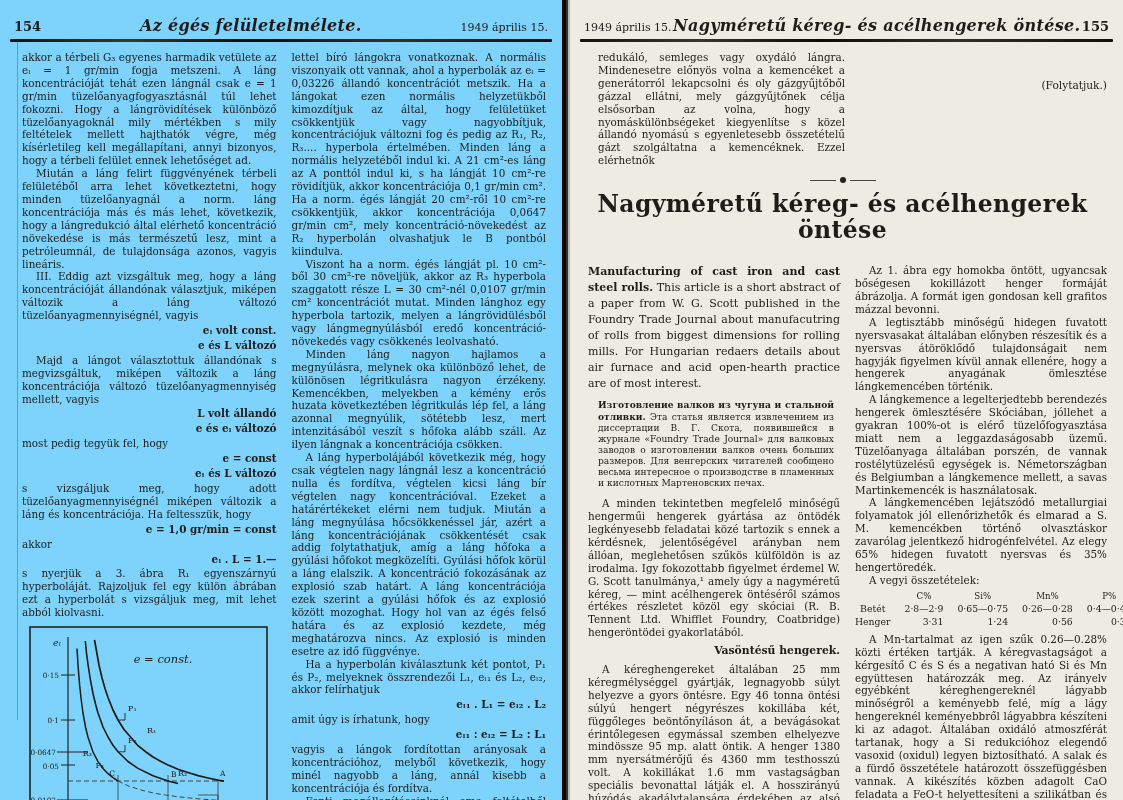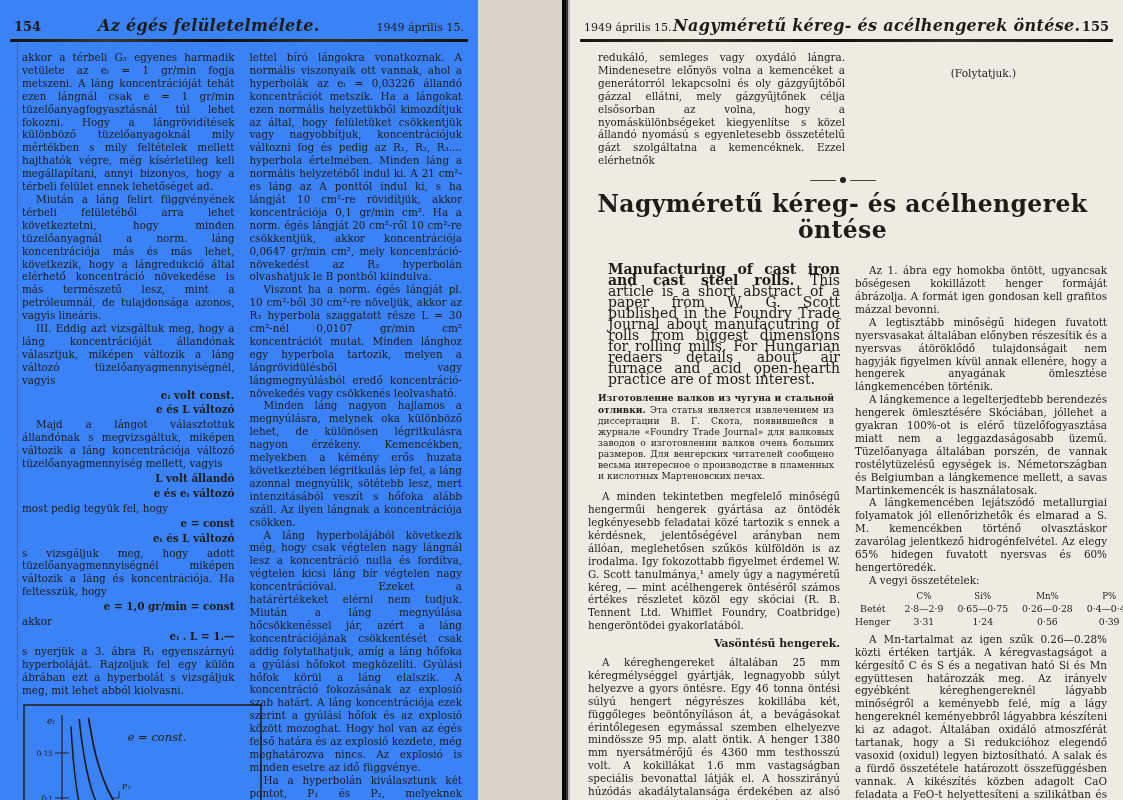--- a/index.html
+++ b/index.html
@@ -1,52 +1,52 @@
 <!DOCTYPE html>
 <html><head>
 <meta charset="utf-8">
 <style>
   html,body{margin:0;padding:0;}
   body{width:1123px;height:800px;position:relative;background:#d8d4ca;overflow:hidden;
        font-family:"DejaVu Serif", serif;color:#1d1c19;}
   .page{position:absolute;top:0;height:800px;overflow:hidden;}
-  #left-page{left:0;width:478px;background:#3b82f6;}
+  #left-page{left:0;width:562px;background:#7dd3fc;}
   #right-page{left:562px;width:561px;background:#eeebe2;}
   .spine{position:absolute;left:0;top:0;width:9px;height:800px;
          background:linear-gradient(90deg,#0a0a0a 0 4px,#333 4px 6px,rgba(40,40,40,.25) 6px 8px,transparent 8px);}
   .page-edge{position:absolute;left:17px;top:40px;width:1px;height:680px;background:rgba(60,55,45,.35);}
 
   .hdr{display:flex;justify-content:space-between;align-items:baseline;padding:16px 14px 3px 14px;}
   .hdr .pn{font-weight:bold;font-size:13px;}
   .hdr .rt{font-weight:bold;font-style:italic;font-size:16px;letter-spacing:.3px;}
   .hdr .dt{font-size:11px;}
   .rule{height:3px;margin:1px 10px 0 10px;border-radius:1px;
         background:linear-gradient(90deg,#15130f,#3a362c 22%,#0c0b08 45%,#33302a 70%,#11100c);}
 
   .cols{display:flex;gap:15px;padding:9px 16px 0 22px;}
   .col{flex:1;min-width:0;font-size:10.4px;line-height:12.9px;text-align:justify;}
   p{margin:0;text-indent:14px;}
   p.fl{text-indent:0;}
   .eq{text-align:right;text-indent:0;margin:2px 0;font-weight:bold;}
   .chart-wrap{margin:6px auto 2px auto;width:242px;}
 
-  .cont-closing{text-align:center;font-size:10.6px;margin-top:16px;text-indent:0;}
+  .cont-closing{text-align:right;font-size:10.6px;margin-top:28px;text-indent:0;}
   .divider{display:flex;align-items:center;justify-content:center;gap:4px;margin:10px 0 2px 0;}
   .divider .dash{width:26px;height:1px;background:#4a463c;}
   .divider .dot{width:6px;height:6px;border-radius:50%;background:#23211b;}
   .art-title{text-align:center;font-weight:bold;font-size:23.5px;letter-spacing:.4px;margin:8px 6px 12px 6px;line-height:26px;}
-  .abstract-en{font-size:14px;line-height:11px;text-align:justify;margin-bottom:7px;margin-left:20px;}
+  .abstract-en{font-size:11px;line-height:16px;text-align:justify;margin-bottom:7px;}
   .abstract-en .lead{font-weight:bold;}
   .abstract-ru{font-size:9.1px;line-height:11px;text-align:justify;margin:0 6px 8px 10px;}
   .abstract-ru .lead{font-weight:bold;}
   .subhead{text-align:right;font-weight:bold;font-size:10.8px;margin:6px 0 5px 0;text-indent:0;}
 
   table.chem{border-collapse:collapse;margin:4px auto 5px auto;font-size:9.3px;line-height:11px;}
   table.chem th{font-weight:normal;font-size:8.6px;padding:0 7px;text-align:center;}
-  table.chem td{padding:1px 7px;text-align:center;white-space:nowrap;}
+  table.chem td{padding:1px 7px;text-align:right;white-space:nowrap;}
   table.chem td.rl{text-align:center;padding-left:0;}
 
   svg text{font-family:"DejaVu Serif", serif;fill:#23211b;}
 </style>
 </head>
 <body>
 
 <div class="page" id="left-page">
   <div class="page-edge"></div>
   <div class="hdr">
@@ -182,21 +182,21 @@
       <p>A minden tekintetben megfelelő minőségű hengerműi hengerek gyártása az öntödék legkényesebb feladatai közé tartozik s ennek a kérdésnek, jelentőségével arányban nem állóan, meglehetősen szűkös külföldön is az irodalma. Igy fokozottabb figyelmet érdemel W. G. Scott tanulmánya,¹ amely úgy a nagyméretű kéreg, — mint acélhengerek öntéséről számos értékes részletet közöl egy skóciai (R. B. Tennent Ltd. Whifflet Foundry, Coatbridge) hengeröntödei gyakorlatából.</p>
       <div class="subhead">Vasöntésű hengerek.</div>
       <p>A kéreghengereket általában 25 mm kéregmélységgel gyártják, legnagyobb súlyt helyezve a gyors öntésre. Egy 46 tonna öntési súlyú hengert négyrészes kokillába két, függőleges beöntőnyíláson át, a bevágásokat érintőlegesen egymással szemben elhelyezve mindössze 95 mp. alatt öntik. A henger 1380 mm nyersátmérőjű és 4360 mm testhosszú volt. A kokillákat 1.6 mm vastagságban speciális bevonattal látják el. A hosszirányú húzódás akadálytalansága érdekében az alsó hengercsap homokformájába egy réteg kokszot (b) helyeznek s a felső csaprészt a kokillába beeresztve formázzák, ú. n. csúszófejbe (a). Az alsó csap körül, továbbá a tömör szövezet érdekében alkalmazott hűtőkokillák vannak, mint az nálunk is szokásos.</p>
 
     </div>
 
     <div class="col">
       <p>Az 1. ábra egy homokba öntött, ugyancsak bőségesen kokillázott henger formáját ábrázolja. A formát igen gondosan kell grafitos mázzal bevonni.</p>
       <p>A legtisztább minőségű hidegen fuvatott nyersvasakat általában előnyben részesítik és a nyersvas átöröklődő tulajdonságait nem hagyják figyelmen kívül annak ellenére, hogy a hengerek anyagának ömlesztése lángkemencében történik.</p>
       <p>A lángkemence a legelterjedtebb berendezés hengerek ömlesztésére Skóciában, jóllehet a gyakran 100%-ot is elérő tüzelőfogyasztása miatt nem a leggazdaságosabb üzemű. Tüzelőanyaga általában porszén, de vannak rostélytüzelésű egységek is. Németországban és Belgiumban a lángkemence mellett, a savas Martinkemencék is használatosak.</p>
-      <p>A lángkemencében lejátszódó metallurgiai folyamatok jól ellenőrizhetők és elmarad a S. M. kemencékben történő olvasztáskor zavarólag jelentkező hidrogénfelvétel. Az elegy 65% hidegen fuvatott nyersvas és 60% hengertöredék.</p>
+      <p>A lángkemencében lejátszódó metallurgiai folyamatok jól ellenőrizhetők és elmarad a S. M. kemencékben történő olvasztáskor zavarólag jelentkező hidrogénfelvétel. Az elegy 65% hidegen fuvatott nyersvas és 35% hengertöredék.</p>
       <p>A vegyi összetételek:</p>
 
       <table class="chem">
         <tbody>
             <tr>
           <th></th>
           <th>C%</th>
           <th>Si%</th>
           <th>Mn%</th>
           <th>P%</th>

